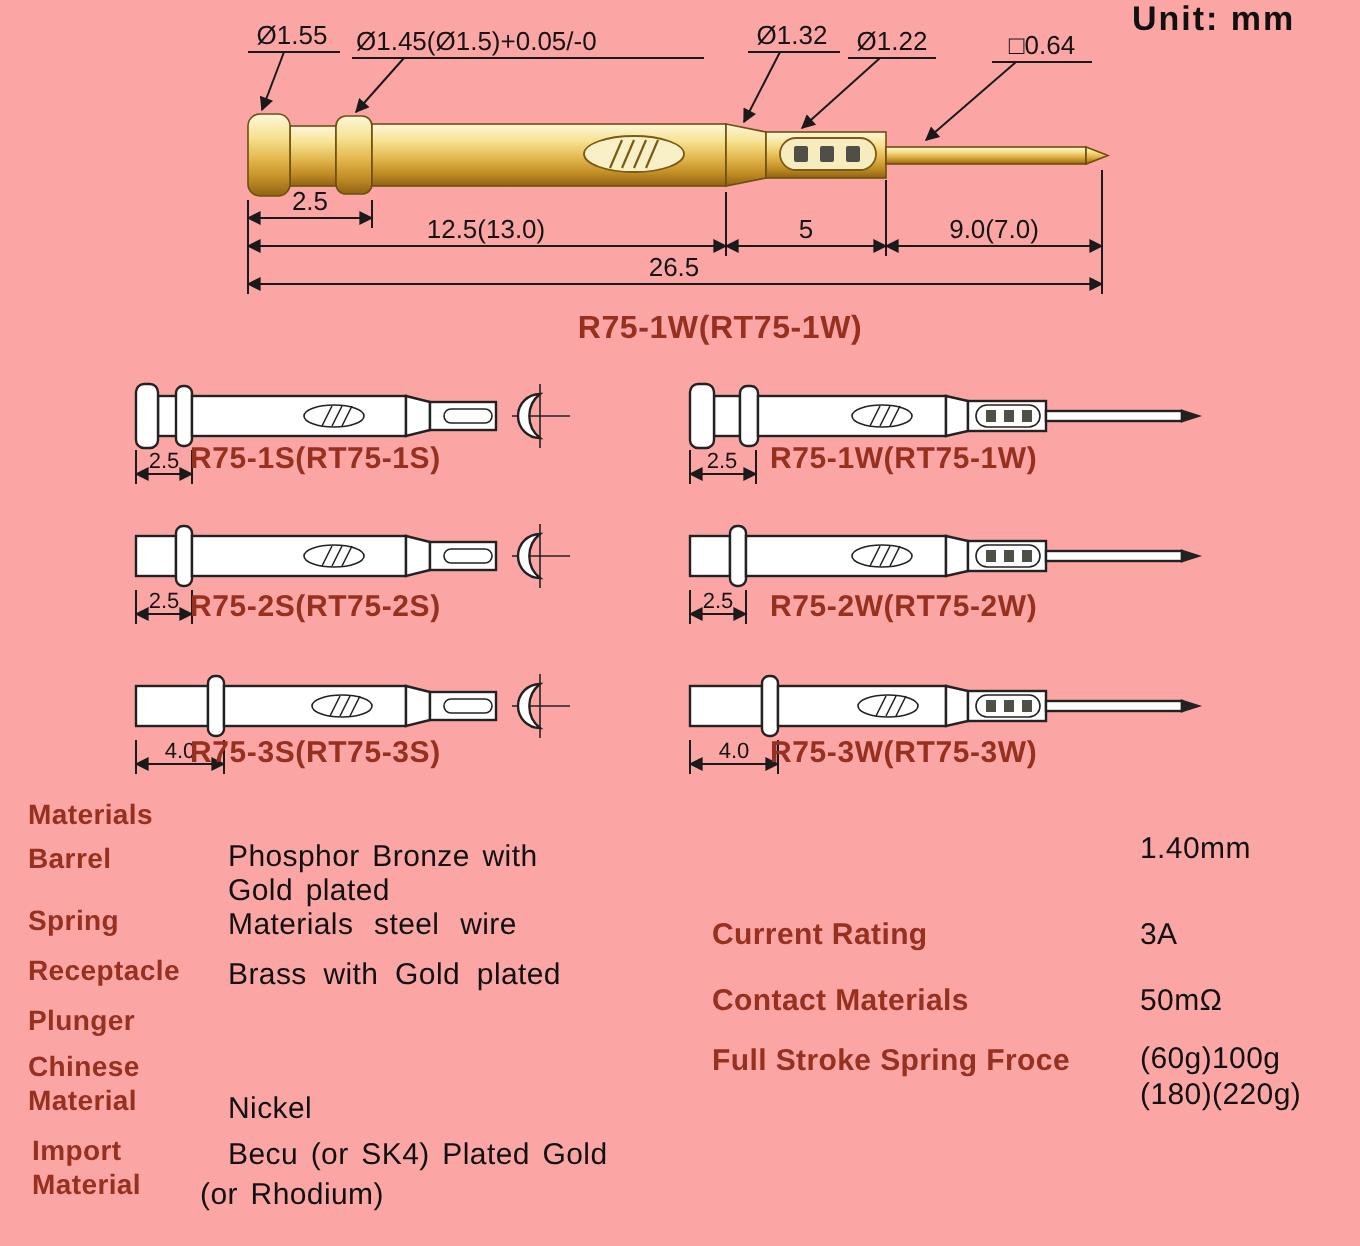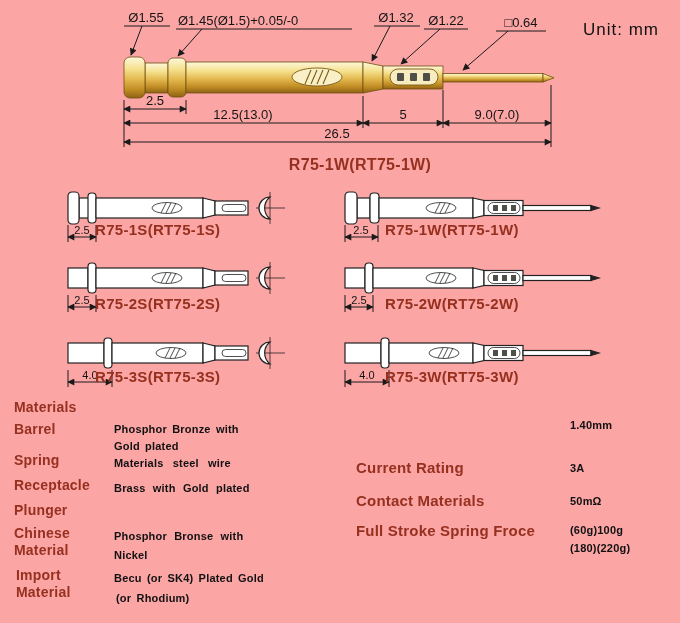--- a/index.html
+++ b/index.html
@@ -9,38 +9,38 @@
     font-family:"Liberation Sans","DejaVu Sans",sans-serif;color:var(--ink);
     overflow:hidden;
   }
   .abs{position:absolute;}
   svg{display:block;}
   svg text{font-family:"Liberation Sans","DejaVu Sans",sans-serif;fill:#141414;}
   .dimtxt{font-size:13px;}
   .diatxt{font-size:13px;}
   .vdim{font-size:11px;}
   .unit-label{
-    position:absolute;left:566px;top:20px;width:110px;
-    font-size:17px;font-weight:normal;letter-spacing:1px;color:#111;text-align:center;
+    position:absolute;left:566px;top:0;width:110px;
+    font-size:17px;font-weight:bold;letter-spacing:1px;color:#111;
   }
   .main-title{
     position:absolute;left:230px;top:156px;width:260px;text-align:center;
     font-size:16px;font-weight:bold;color:var(--accent);letter-spacing:.3px;
   }
   .vlabel{
     position:absolute;font-size:15px;font-weight:bold;color:var(--accent);
     text-align:left;letter-spacing:.3px;
   }
   .slabel{
     position:absolute;font-size:14px;font-weight:bold;color:var(--accent);
     line-height:17px;letter-spacing:.2px;
   }
   .slabel.big{font-size:15px;}
   .sval{
-    position:absolute;font-size:11px;font-weight:bold;color:#111;
+    position:absolute;font-size:15px;font-weight:normal;color:#111;
     line-height:18px;word-spacing:2px;letter-spacing:.2px;
   }
   .lineart{stroke:#222;stroke-width:1.2;fill:#ffffff;}
   .thin{stroke:#222;stroke-width:.8;fill:none;}
   .dml{stroke:#1a1a1a;stroke-width:1;}
   .sqmark{fill:#4f4f48;stroke:none;}
 </style>
 </head>
 <body>
 
@@ -313,26 +313,25 @@
 
   <div class="slabel" style="left:14px;top:452px">Spring</div>
   <div class="sval" style="left:114px;top:454px;word-spacing:6px">Materials steel wire</div>
 
   <div class="slabel" style="left:14px;top:477px">Receptacle</div>
   <div class="sval" style="left:114px;top:479px;word-spacing:4px">Brass with Gold plated</div>
 
   <div class="slabel" style="left:14px;top:502px">Plunger</div>
 
   <div class="slabel" style="left:14px;top:525px;width:80px">Chinese Material</div>
-  <div class="sval" style="left:114px;top:527px;word-spacing:4px">Phosphor Bronse with</div>
   <div class="sval" style="left:114px;top:546px">Nickel</div>
 
   <div class="slabel" style="left:16px;top:567px;width:80px">Import Material</div>
   <div class="sval" style="left:114px;top:569px">Becu (or SK4) Plated Gold</div>
-  <div class="sval" style="left:116px;top:589px">(or Rhodium)</div>
+  <div class="sval" style="left:100px;top:589px">(or Rhodium)</div>
 
   <div class="sval" style="left:570px;top:416px">1.40mm</div>
 
   <div class="slabel big" style="left:356px;top:459px">Current Rating</div>
   <div class="sval" style="left:570px;top:459px">3A</div>
 
   <div class="slabel big" style="left:356px;top:492px">Contact Materials</div>
   <div class="sval" style="left:570px;top:492px">50mΩ</div>
 
   <div class="slabel big" style="left:356px;top:522px">Full Stroke Spring Froce</div>

